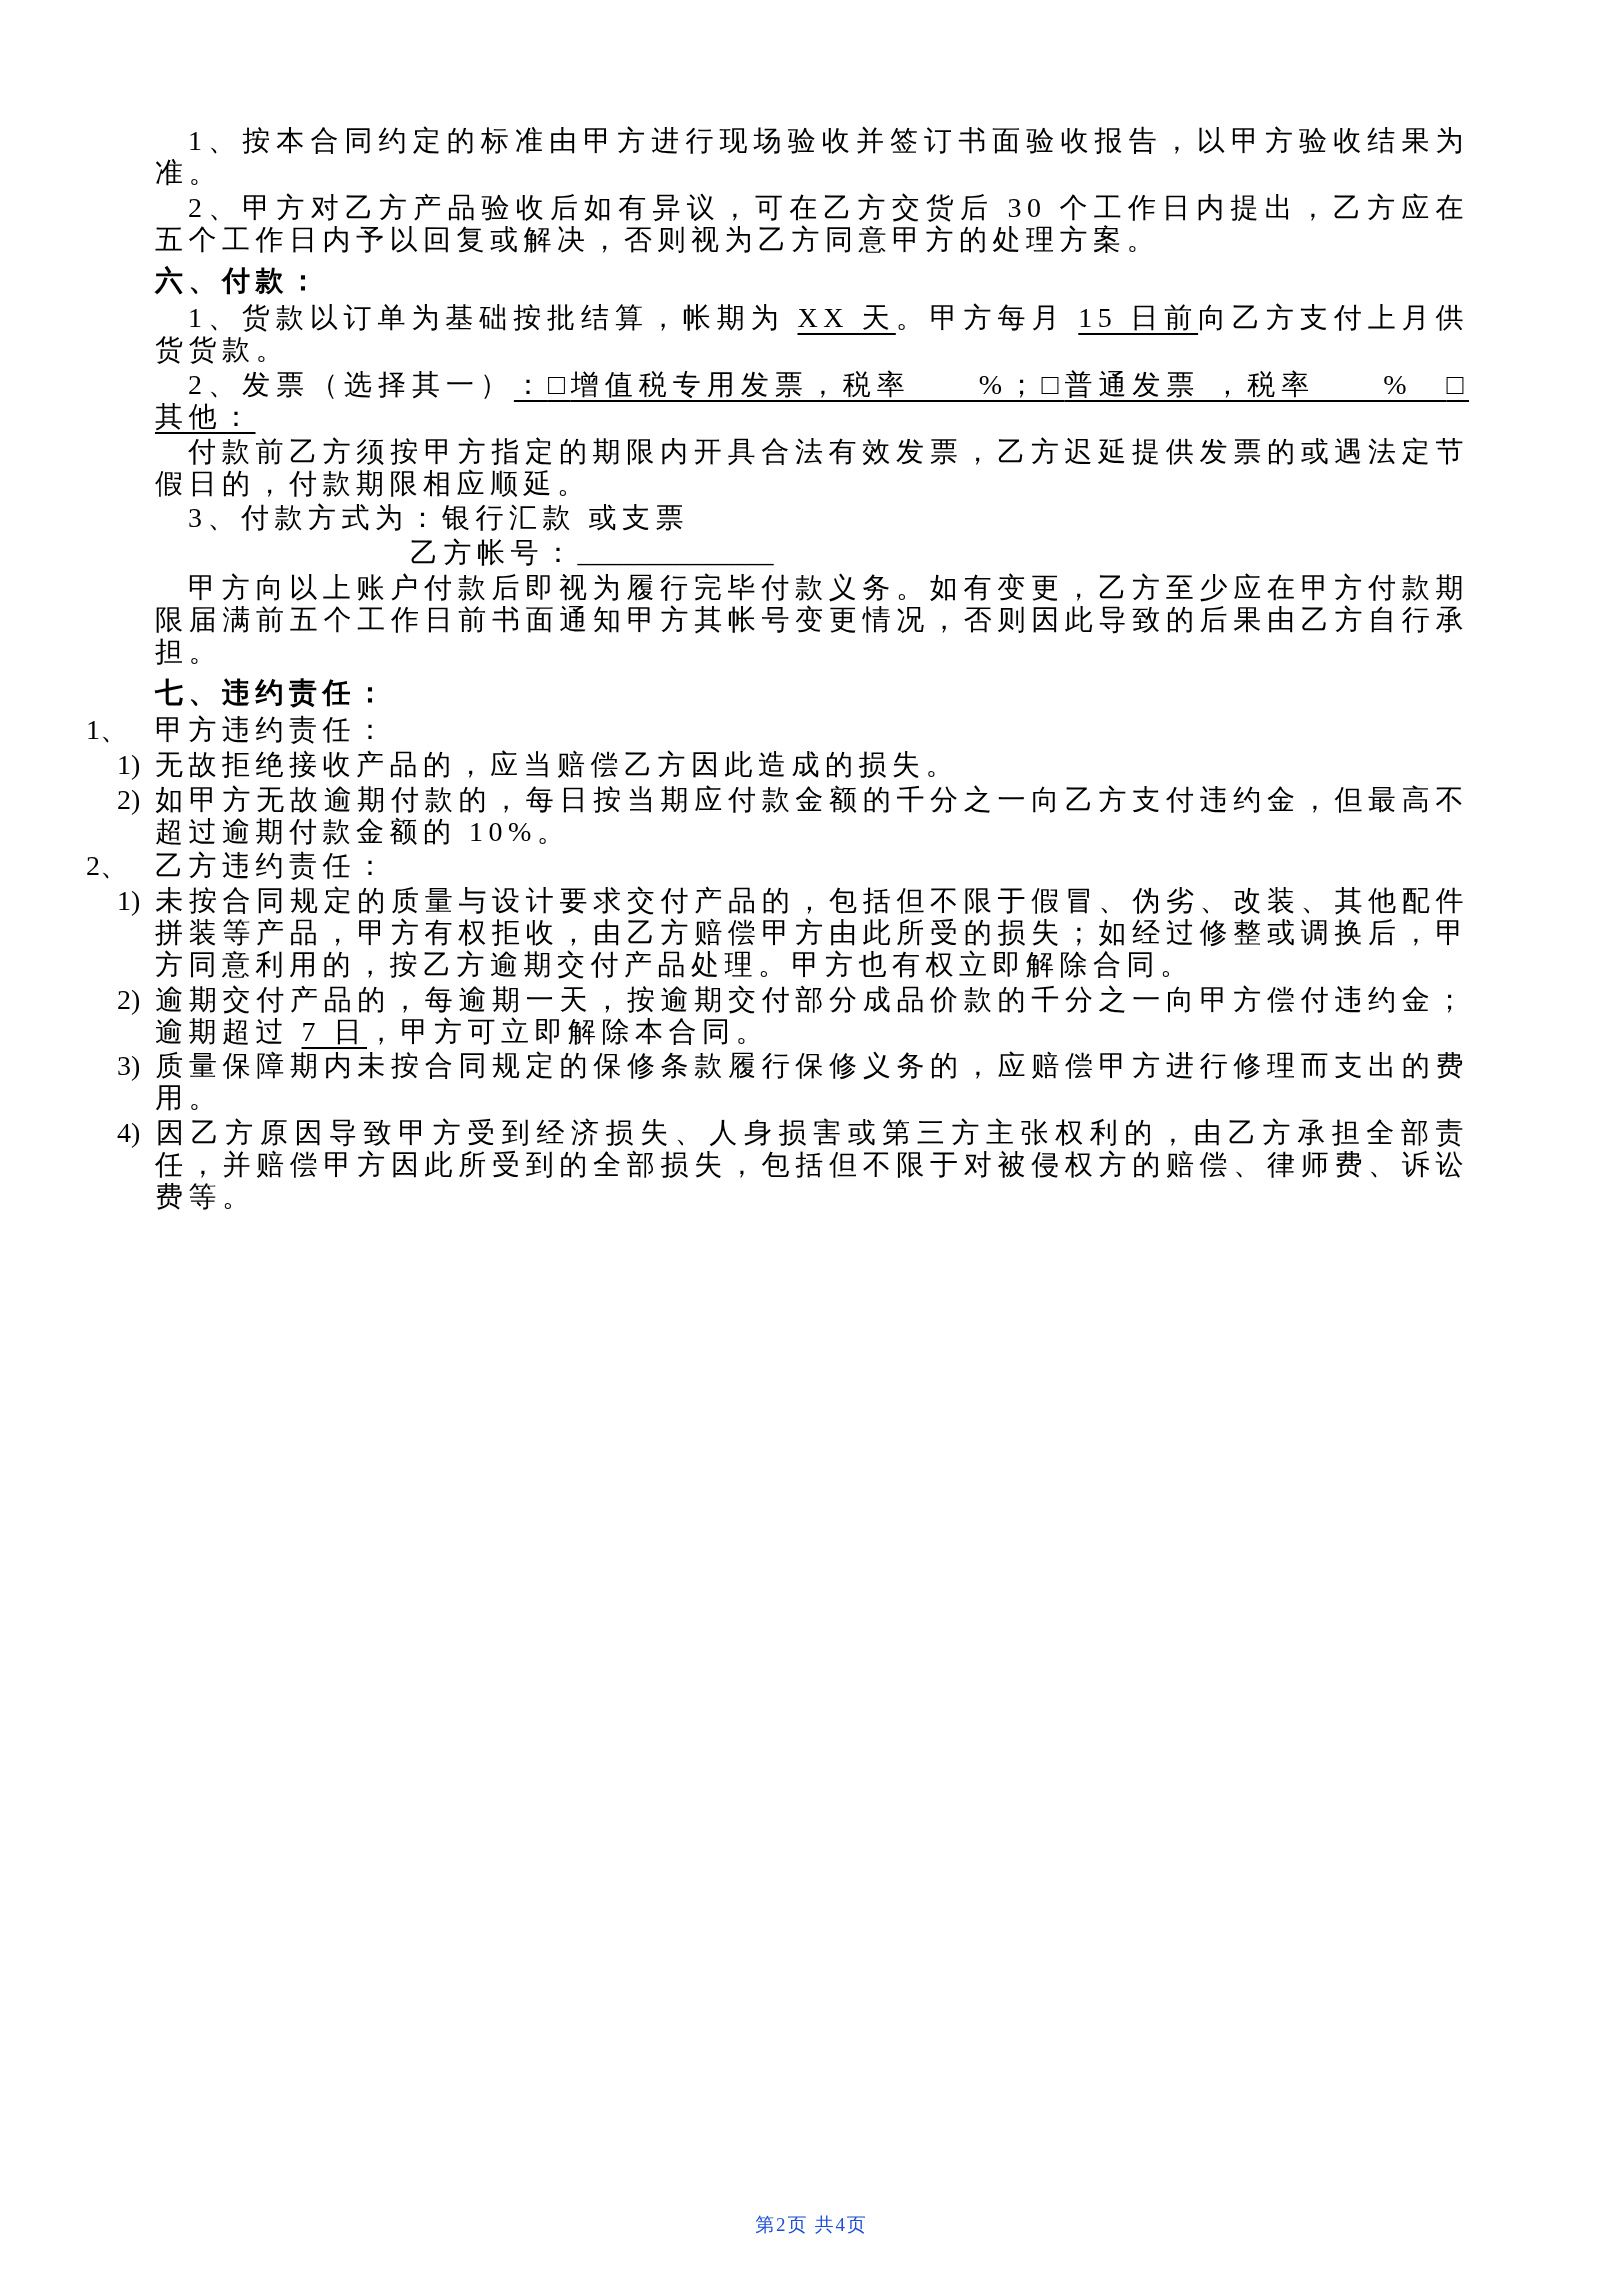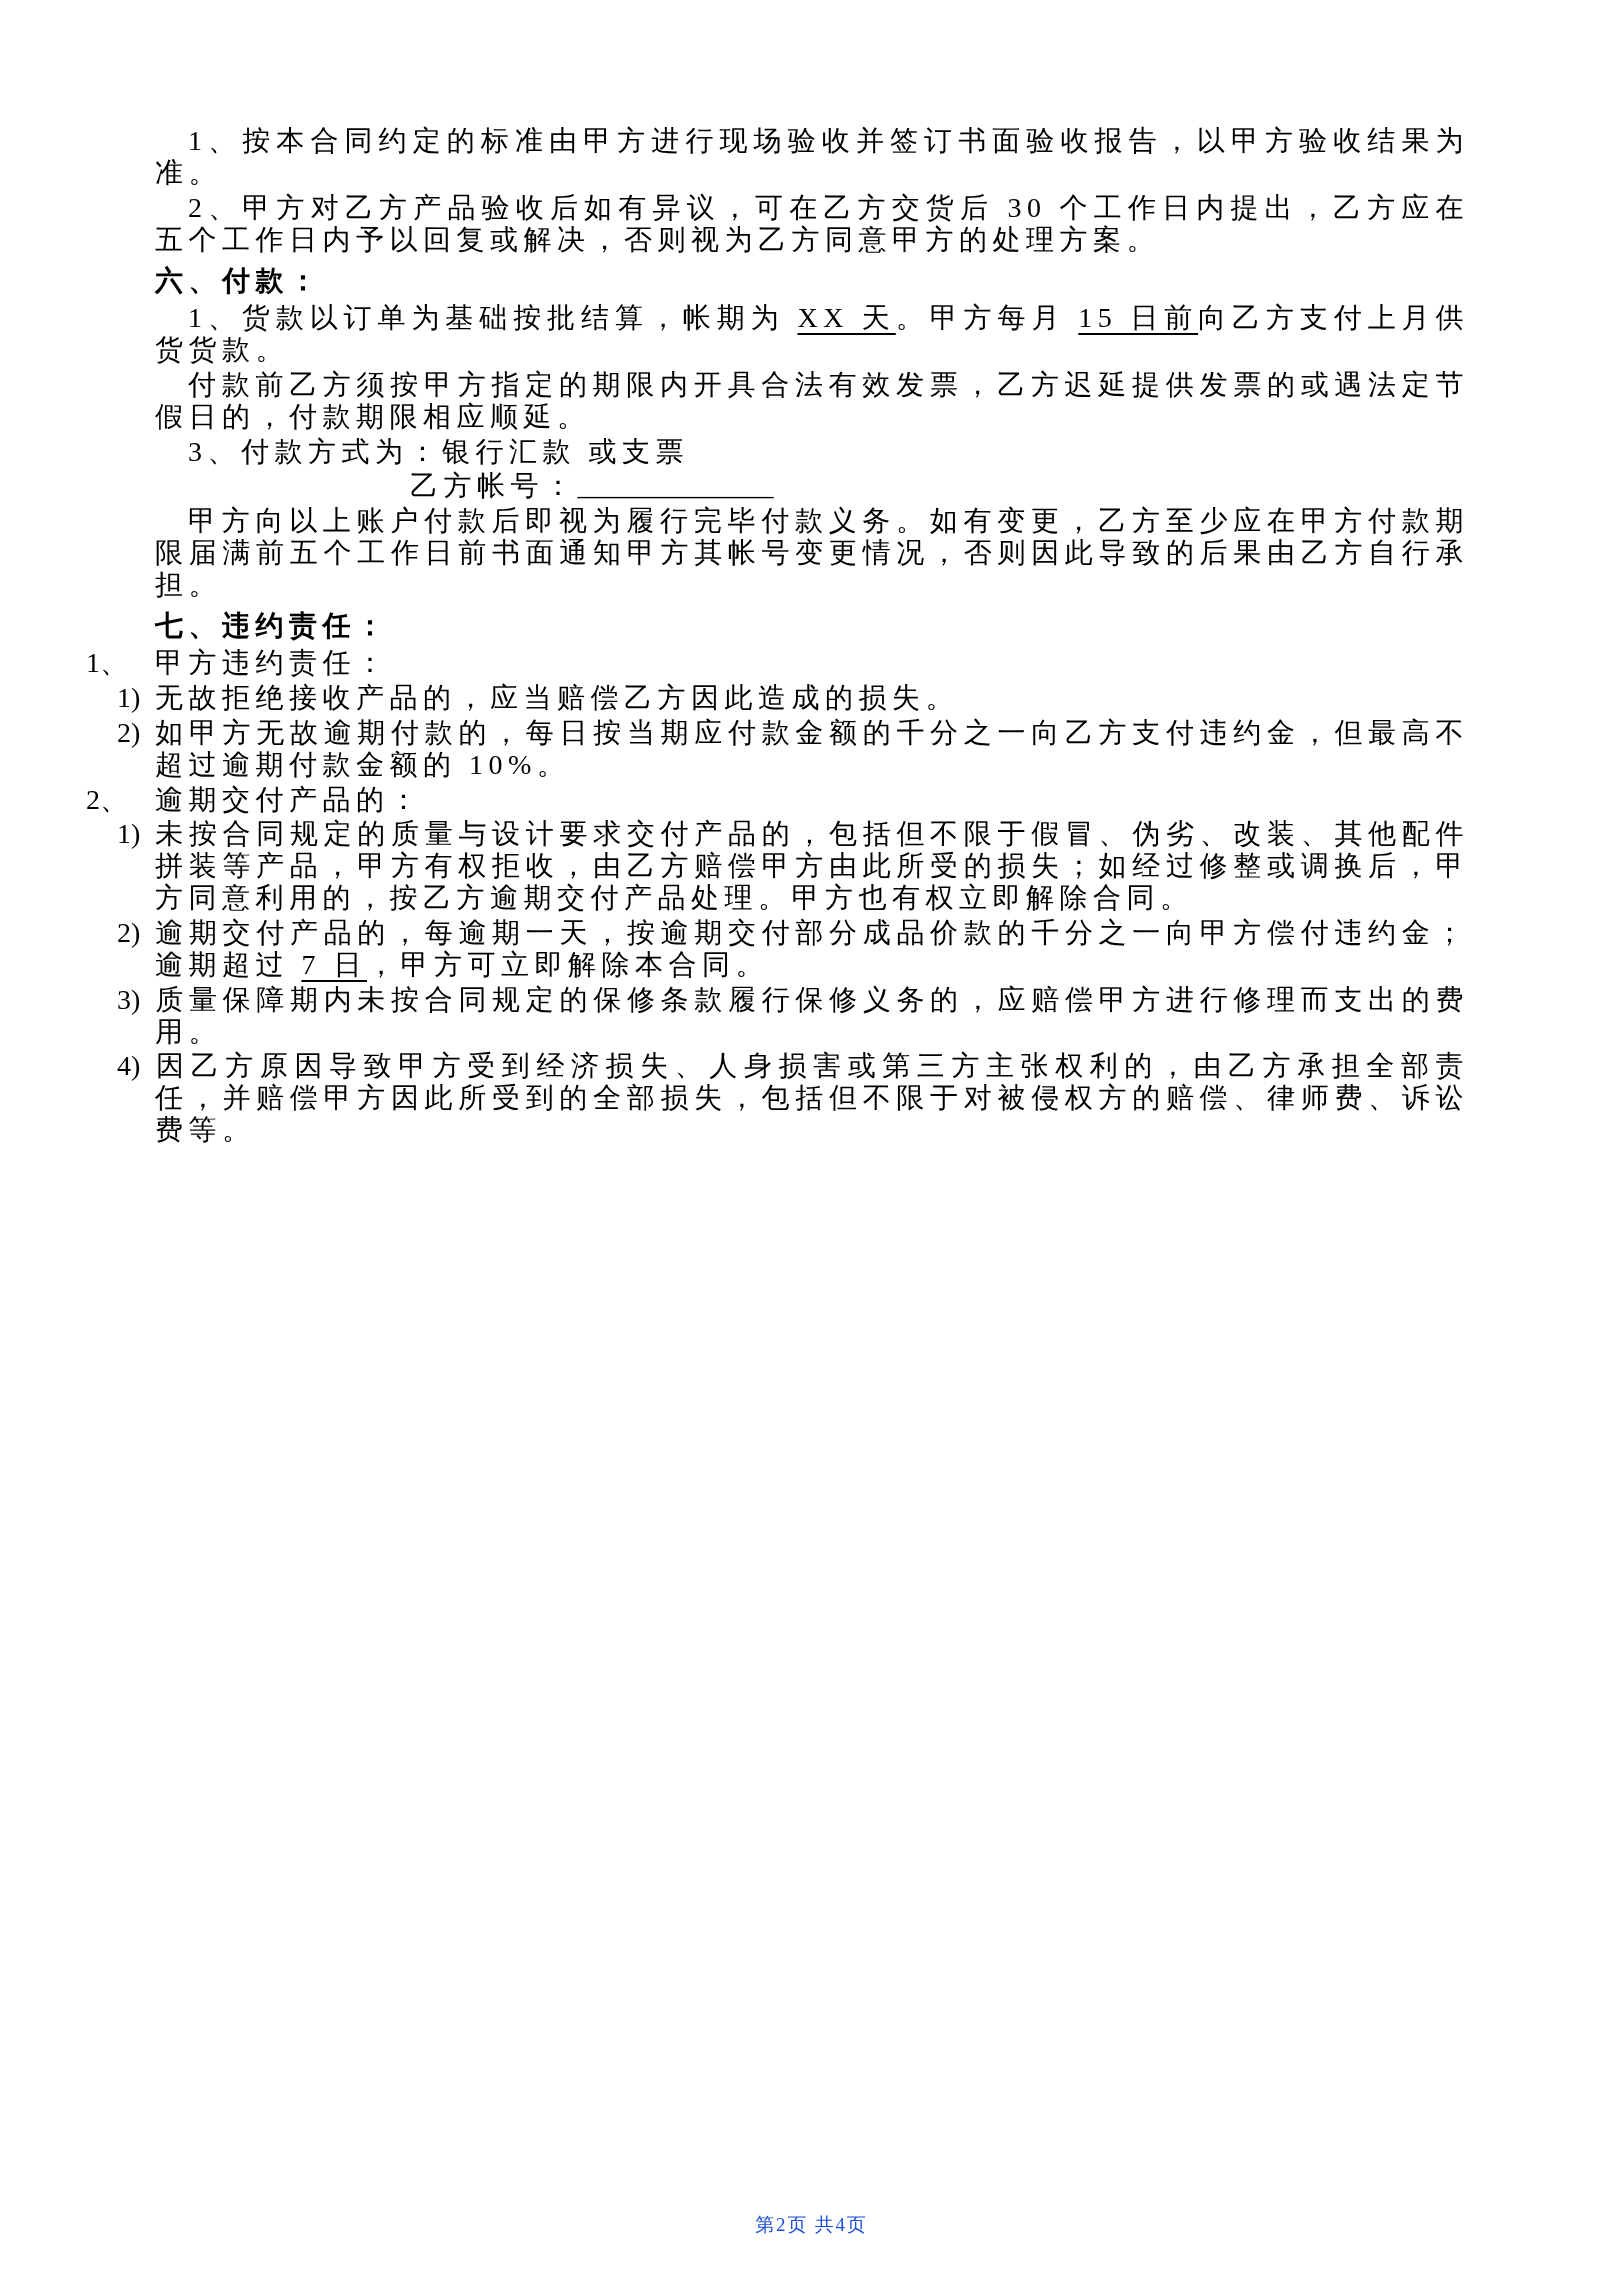--- a/index.html
+++ b/index.html
@@ -89,39 +89,40 @@
   <div class="content">
 
     <p class="indent">1、按本合同约定的标准由甲方进行现场验收并签订书面验收报告，以甲方验收结果为准。</p>
 
     <p class="indent">2、甲方对乙方产品验收后如有异议，可在乙方交货后 30 个工作日内提出，乙方应在五个工作日内予以回复或解决，否则视为乙方同意甲方的处理方案。</p>
 
     <p class="heading">六、付款：</p>
 
     <p class="indent"><span>1、货款以订单为基础按批结算，帐期为 </span><span class="u">XX 天</span><span>。甲方每月 </span><span class="u">15 日前</span><span>向乙方支付上月供货货款。</span></p>
 
+    <p class="indent"><span>2、发票（选择其一）</span><span class="u"><span>：</span><span>□</span><span>增值税专用发票，税率　　%；</span><span>□</span><span>普通发票 ，税率　　%　</span><span>□</span><span>其他：</span></span></p>
 
     <p class="indent">付款前乙方须按甲方指定的期限内开具合法有效发票，乙方迟延提供发票的或遇法定节假日的，付款期限相应顺延。</p>
 
     <p class="indent">3、付款方式为：银行汇款 或支票</p>
 
 
     <p class="account2"><span>乙方帐号：</span><span class="blank">______________</span></p>
 
     <p class="indent">甲方向以上账户付款后即视为履行完毕付款义务。如有变更，乙方至少应在甲方付款期限届满前五个工作日前书面通知甲方其帐号变更情况，否则因此导致的后果由乙方自行承担。</p>
 
     <p class="heading">七、违约责任：</p>
 
     <p class="l1item"><span class="marker">1、</span><span>甲方违约责任：</span></p>
 
     <p class="l2item"><span class="marker">1)</span><span>无故拒绝接收产品的，应当赔偿乙方因此造成的损失。</span></p>
 
     <p class="l2item"><span class="marker">2)</span><span>如甲方无故逾期付款的，每日按当期应付款金额的千分之一向乙方支付违约金，但最高不超过逾期付款金额的 10%。</span></p>
 
-    <p class="l1item"><span class="marker">2、</span><span>逾期交付产品的：</span></p>
+    <p class="l1item"><span class="marker">2、</span><span>乙方违约责任：</span></p>
 
     <p class="l2item"><span class="marker">1)</span><span>未按合同规定的质量与设计要求交付产品的，包括但不限于假冒、伪劣、改装、其他配件拼装等产品，甲方有权拒收，由乙方赔偿甲方由此所受的损失；如经过修整或调换后，甲方同意利用的，按乙方逾期交付产品处理。甲方也有权立即解除合同。</span></p>
 
     <p class="l2item"><span class="marker">2)</span><span>逾期交付产品的，每逾期一天，按逾期交付部分成品价款的千分之一向甲方偿付违约金；逾期超过 </span><span class="u">7 日</span><span>，甲方可立即解除本合同。</span></p>
 
     <p class="l2item"><span class="marker">3)</span><span>质量保障期内未按合同规定的保修条款履行保修义务的，应赔偿甲方进行修理而支出的费用。</span></p>
 
     <p class="l2item"><span class="marker">4)</span><span>因乙方原因导致甲方受到经济损失、人身损害或第三方主张权利的，由乙方承担全部责任，并赔偿甲方因此所受到的全部损失，包括但不限于对被侵权方的赔偿、律师费、诉讼费等。</span></p>
 
   </div>

